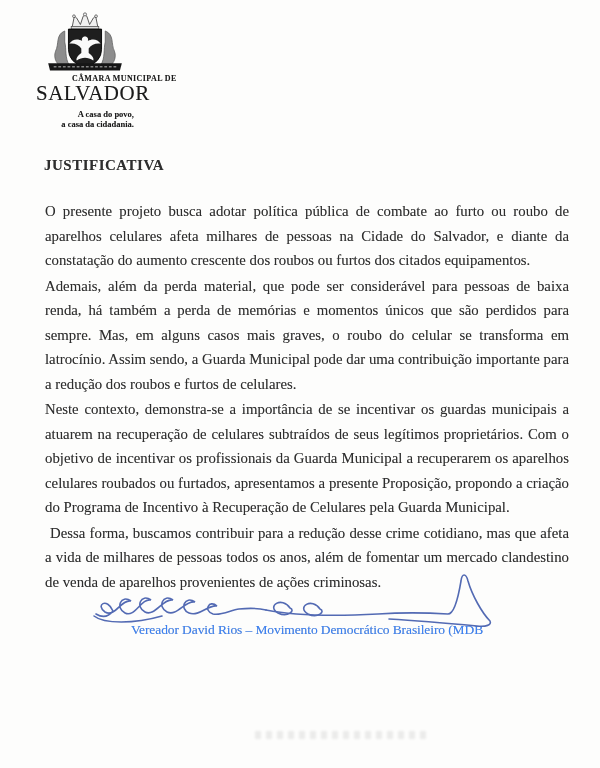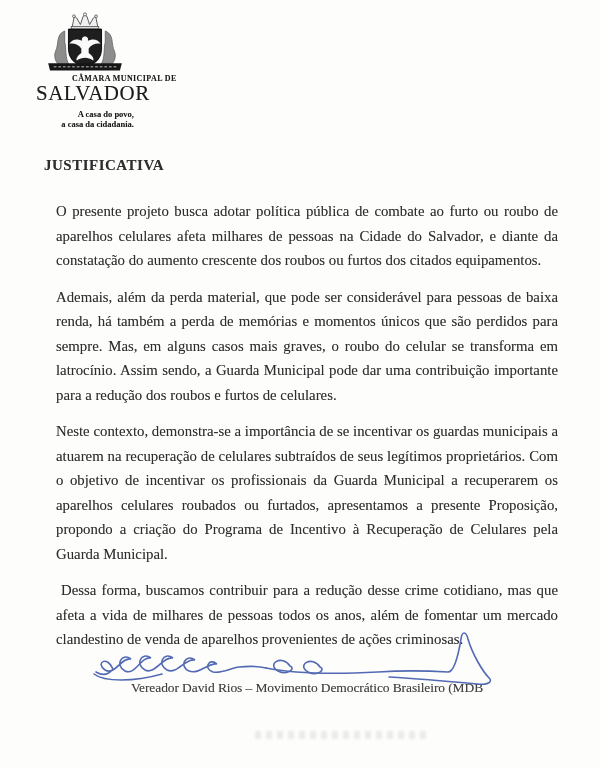--- a/index.html
+++ b/index.html
@@ -25,29 +25,29 @@
   }
   .org-name {
     font-size: 21px; font-weight: 400; line-height: 1;
     letter-spacing: 0.5px; white-space: nowrap;
   }
   .taglines { margin-top: 5px; font-size: 8.5px; font-weight: 700; line-height: 10px; text-align: right; }
 
   
   .title { margin: 26px 0 0 0; font-size: 15px; font-weight: 700; letter-spacing: 0.5px; line-height: 20px; }
   .content { margin-top: 24px; }
-  .content p { margin: 12px; font-size: 14.8px; line-height: 24.5px; text-align: justify; }
+  .content p { margin: 1px; font-size: 14.8px; line-height: 24.5px; text-align: justify; }
   .p-indent { text-indent: 5px; }
 
   .date-line { margin: 24px 0 0 0; font-size: 14.8px; line-height: 25px; }
 
   .sig-block { position: relative; }
   .sig-caption {
     margin: 27px 0 0 0; text-align: center;
-    font-size: 13.5px; line-height: 17px; color: #404040;
+    font-size: 13.5px; line-height: 17px; color: #3b82f6;
     letter-spacing: -0.1px;
   }
   .signature-svg {
     position: absolute; left: 42px; top: -53px;
     pointer-events: none; z-index: 3;
   }
 
   .bleed-artifact {
     position: absolute; left: 255px; top: 731px;
     width: 175px; height: 8px; opacity: 0.10;

